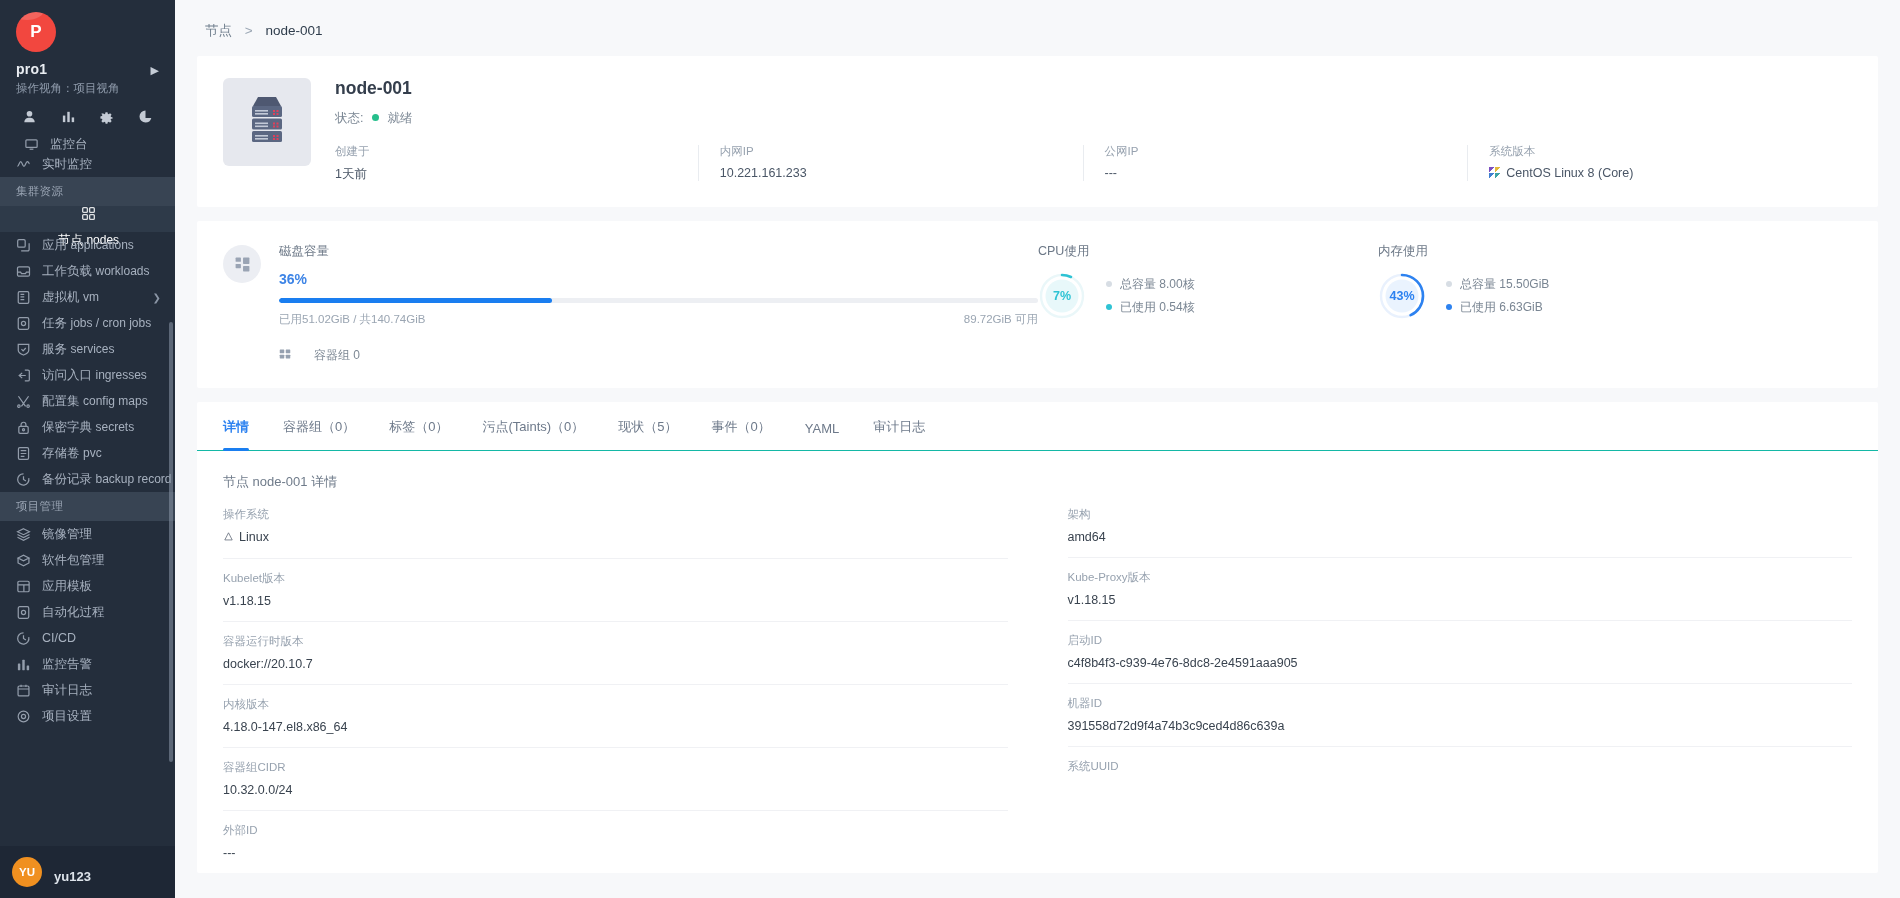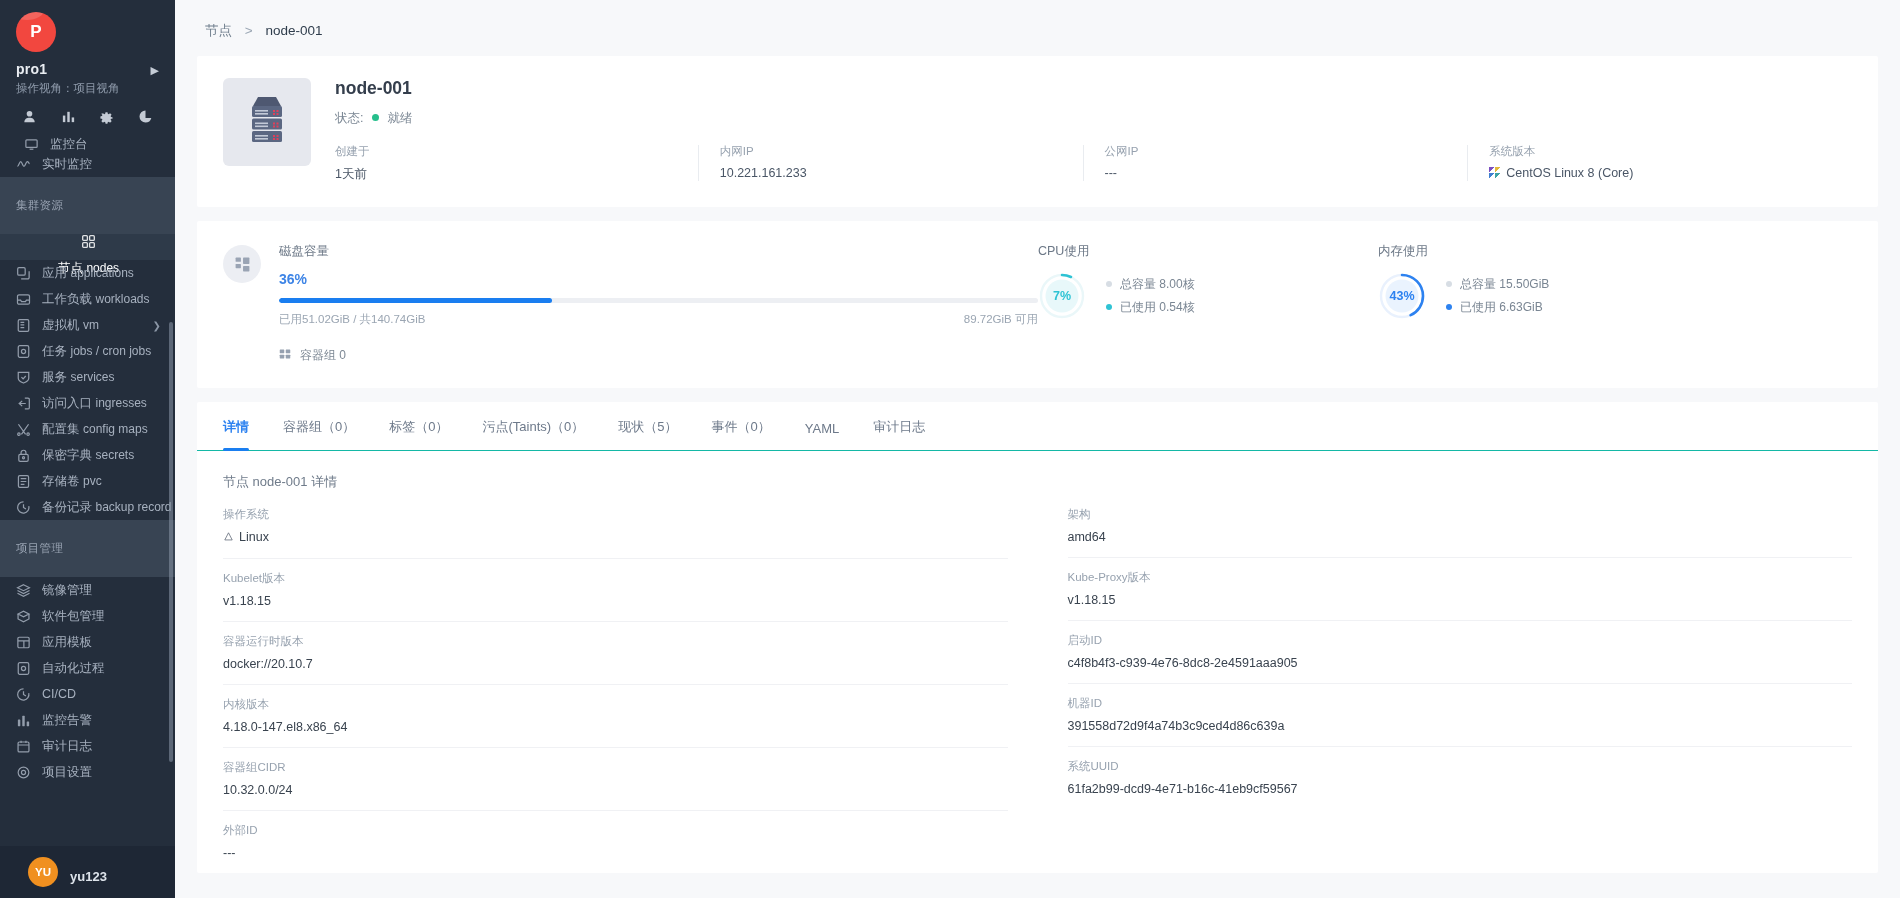--- a/index.html
+++ b/index.html
@@ -49,41 +49,41 @@
   }
   .sb-icons svg { display: block; }
 
   .sb-scroll { flex: 1 1 auto; overflow: hidden; position: relative; }
   .sb-scrollbar {
     position: absolute; right: 2px; top: 185px; width: 4px; height: 440px;
     background: #8a97a8; border-radius: 2px; opacity: .55;
   }
   .sb-group {
     background: #384453; color: #98a3b2;
-    font-size: 11.5px; padding: 21px 16px; letter-spacing: .3px;
+    font-size: 11.5px; padding: 7px 16px; letter-spacing: .3px;
   }
   .sb-item {
     display: flex; align-items: center; gap: 11px;
     height: 26px; padding: 0 14px 0 16px;
     font-size: 12.5px; color: #a7b1bf; white-space: nowrap;
     position: relative; cursor: pointer;
   }
   .sb-item .ic { width: 15px; height: 15px; flex: 0 0 15px; display:flex; align-items:center; justify-content:center; opacity:.85; }
   .sb-item .ic svg { display:block; }
   .sb-item.active { background: #2e3a49; color: #fff; flex-direction: column; }
   .sb-item.active .lbl { color: #fff; }
   .sb-item .lbl { display: inline-block; }
   .sb-item .lbl .en { font-size: 12px; }
   .sb-item .chev { position: absolute; right: 14px; font-size: 10px; color: #8b96a6; }
   .sb-item.cut { overflow: hidden; height: 14px; padding-left: 24px; }
 
   .sb-user {
     flex: 0 0 auto; height: 52px;
     background: #1e2735; display: flex; align-items: center; gap: 12px;
-    padding: 0 28px;
+    padding: 0 12px;
   }
   .sb-avatar {
     width: 30px; height: 30px; border-radius: 50%;
     background: #f09020; color: #fff;
     display: flex; align-items: center; justify-content: center;
     font-size: 11.5px; font-weight: bold;
   }
   .sb-user-name { color: #dde3ea; font-size: 13px; font-weight: bold; margin-top: 9px; }
 
   
@@ -137,21 +137,21 @@
     margin-top: 2px;
   }
   .disk-main { flex: 1 1 auto; }
   .m-title { font-size: 12.5px; color: #6c7887; }
   .disk-pct { font-size: 14px; color: #3d84e6; font-weight: bold; margin-top: 11px; }
   .disk-bar {
     margin-top: 11px; height: 5px; border-radius: 3px; background: #edeff3; position: relative; overflow: hidden;
   }
   .disk-bar > i { position: absolute; left: 0; top: 0; bottom: 0; background: #1a7ef0; border-radius: 3px; }
   .disk-legend { display: flex; justify-content: space-between; margin-top: 9px; font-size: 11.5px; color: #9aa5b2; }
-  .pods-line { display: flex; align-items: center; gap: 9px; margin-top: 20px; font-size: 12px; color: #7d8894; }
+  .pods-line { display: flex; align-items: center; gap: 23px; margin-top: 20px; font-size: 12px; color: #7d8894; }
 
   .m-gauge { display: flex; gap: 26px; align-items: flex-start; }
   .m-gauge.cpu { flex: 0 0 340px; }
   .m-gauge.mem { flex: 0 0 340px; }
   .gauge-wrap { margin-top: 12px; display:flex; gap: 20px; align-items:center; }
   .ring { width: 48px; height: 48px; flex: 0 0 48px; position: relative; }
   .ring svg { display:block; transform: rotate(-90deg); }
   .ring .pct {
     position: absolute; inset: 0; display: flex; align-items: center; justify-content: center;
     font-size: 12.5px; font-weight: bold;
@@ -635,20 +635,19 @@
             <div class="drow">
               <div class="dk">启动ID</div>
               <div class="dv">c4f8b4f3-c939-4e76-8dc8-2e4591aaa905</div>
             </div>
             <div class="drow">
               <div class="dk">机器ID</div>
               <div class="dv">391558d72d9f4a74b3c9ced4d86c639a</div>
             </div>
             <div class="drow">
               <div class="dk">系统UUID</div>
-              <div class="dv">61fa2b99-dcd9-4e71-b16c-41eb9cf59567</div>
             </div>
           </div>
       </div>
     </div>
 
   </div>
 </div>
 
 </body></html>

